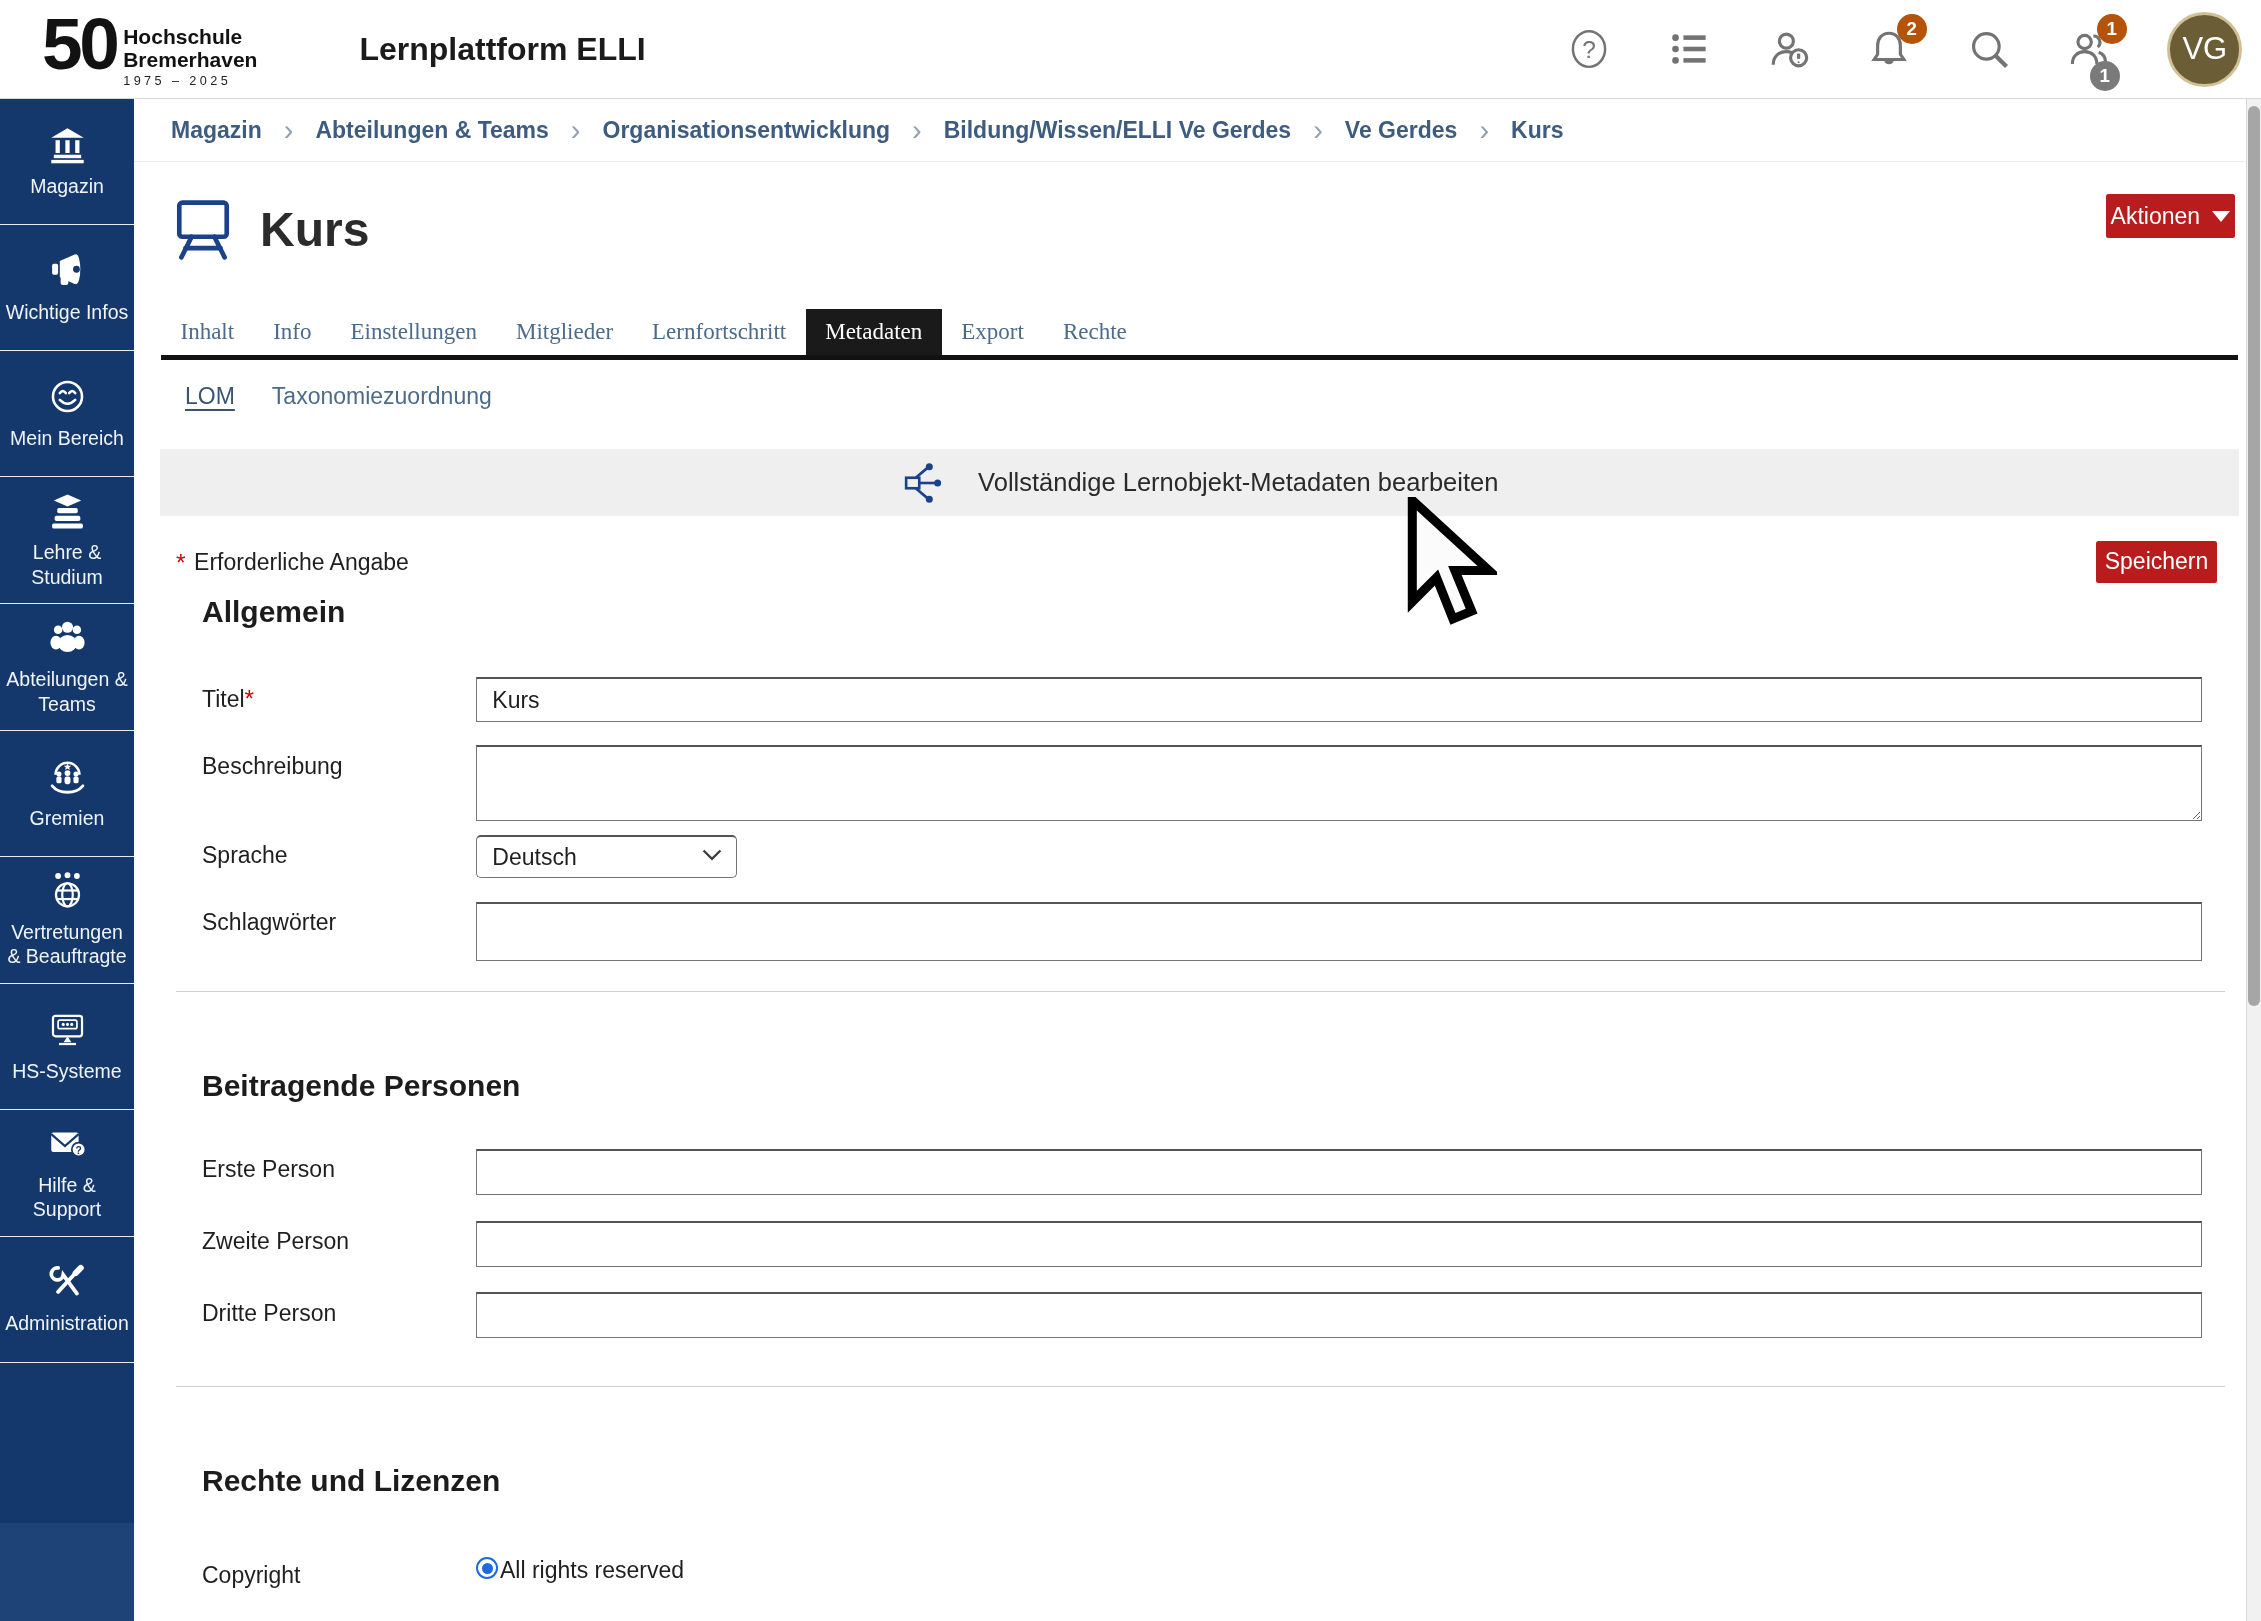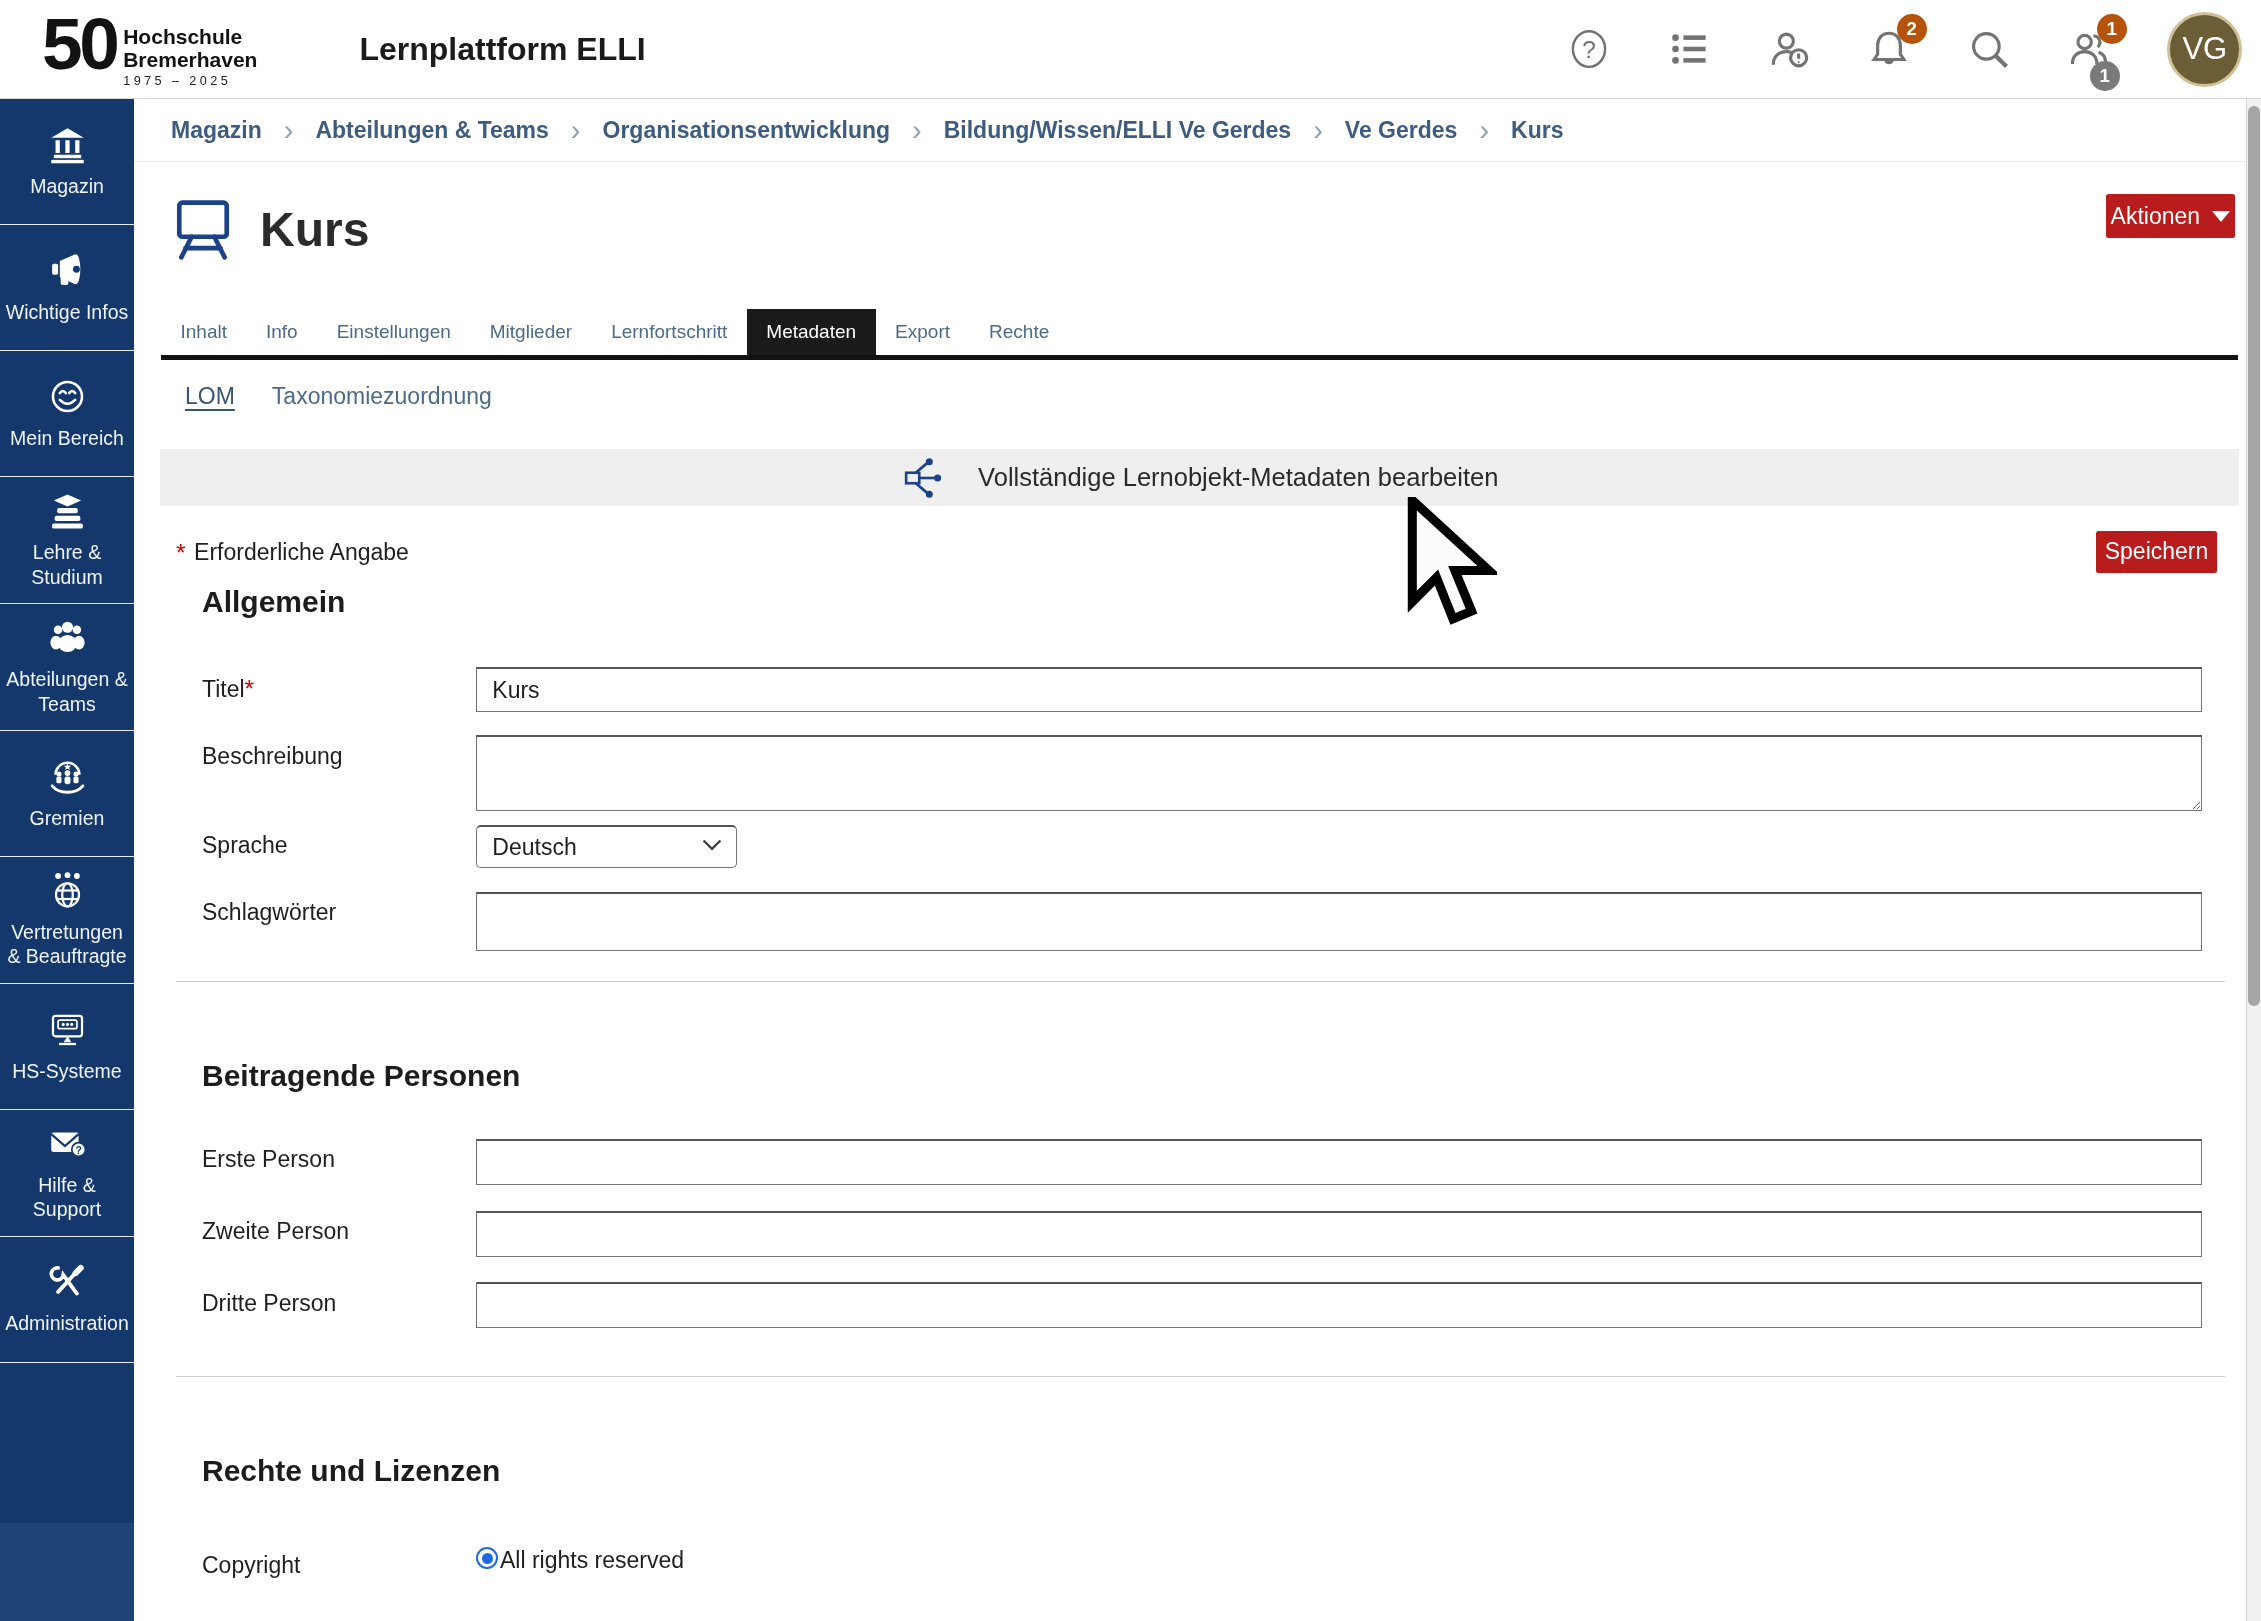--- a/index.html
+++ b/index.html
@@ -42,28 +42,28 @@
   .title-row { position:relative; margin-top:32px; height:71px; display:flex; align-items:center; padding-left:36px; }
   .obj-icon { width:66px; height:71px; }
   .page-title { font-size:48px; font-weight:bold; color:#2b2b2b; margin-left:24px; }
   .btn-dark { background:#b91c1c; color:#fff; border:none; border-radius:2.5px; font-size:23px;
               font-family:"Liberation Sans",sans-serif; cursor:pointer; }
   .actions-btn { position:absolute; right:10.2px; top:0; width:129px; height:44px;
                  display:flex; align-items:center; justify-content:center; gap:12px; }
   .caret-down { width:0; height:0; border-left:9.3px solid transparent; border-right:9.3px solid transparent; border-top:11px solid #fff; }
 
   .tabs { margin:44px 6.8px 0 27px; height:51px; display:flex; align-items:stretch; border-bottom:5.1px solid #121212; }
-  .tab { display:flex; align-items:center; padding:0 19.5px; font-size:19px; color:#4c6b8a; cursor:pointer; }
+  .tab { display:flex; align-items:center; padding:0 19.5px; font-size:23px; color:#4c6b8a; cursor:pointer;font-family:Liberation Serif, serif; }
   .tab.active { background:#1a1a1a; color:#fff; }
 
   .subtabs { margin-top:16px; height:34px; display:flex; align-items:flex-end; padding-left:51px; gap:37px; }
   .subtab { font-size:23px; color:#4c6b8a; cursor:pointer; }
   .subtab.active { color:#3a556f; text-decoration:underline; text-underline-offset:5.1px; }
 
-  .banner { margin:39px 6px 0 25.5px; height:57px; background:#efefef; display:flex; align-items:center; justify-content:center; }
+  .banner { margin:39px 6px 0 25.5px; height:67px; background:#efefef; display:flex; align-items:center; justify-content:center; }
   .banner-link { display:flex; align-items:center; gap:29px; cursor:pointer; }
   .banner-link svg { width:49px; height:42px; }
   .banner-text { font-size:25.5px; color:#2a2a2a; }
 
   .action-row { margin:24.6px 0 0 0; height:44px; position:relative; padding-left:42px; display:flex; align-items:center; }
   .required-hint { font-size:23px; color:#1f1f1f; }
   .req-star { color:#cc0000; font-size:24.6px; margin-right:8.5px; }
   .save-btn { position:absolute; right:28px; top:0; width:121px; height:42px; }
 
   .section-heading { margin:6.8px 0 0 68px; font-size:30px; font-weight:bold; color:#1c1c1c; line-height:41px; }

